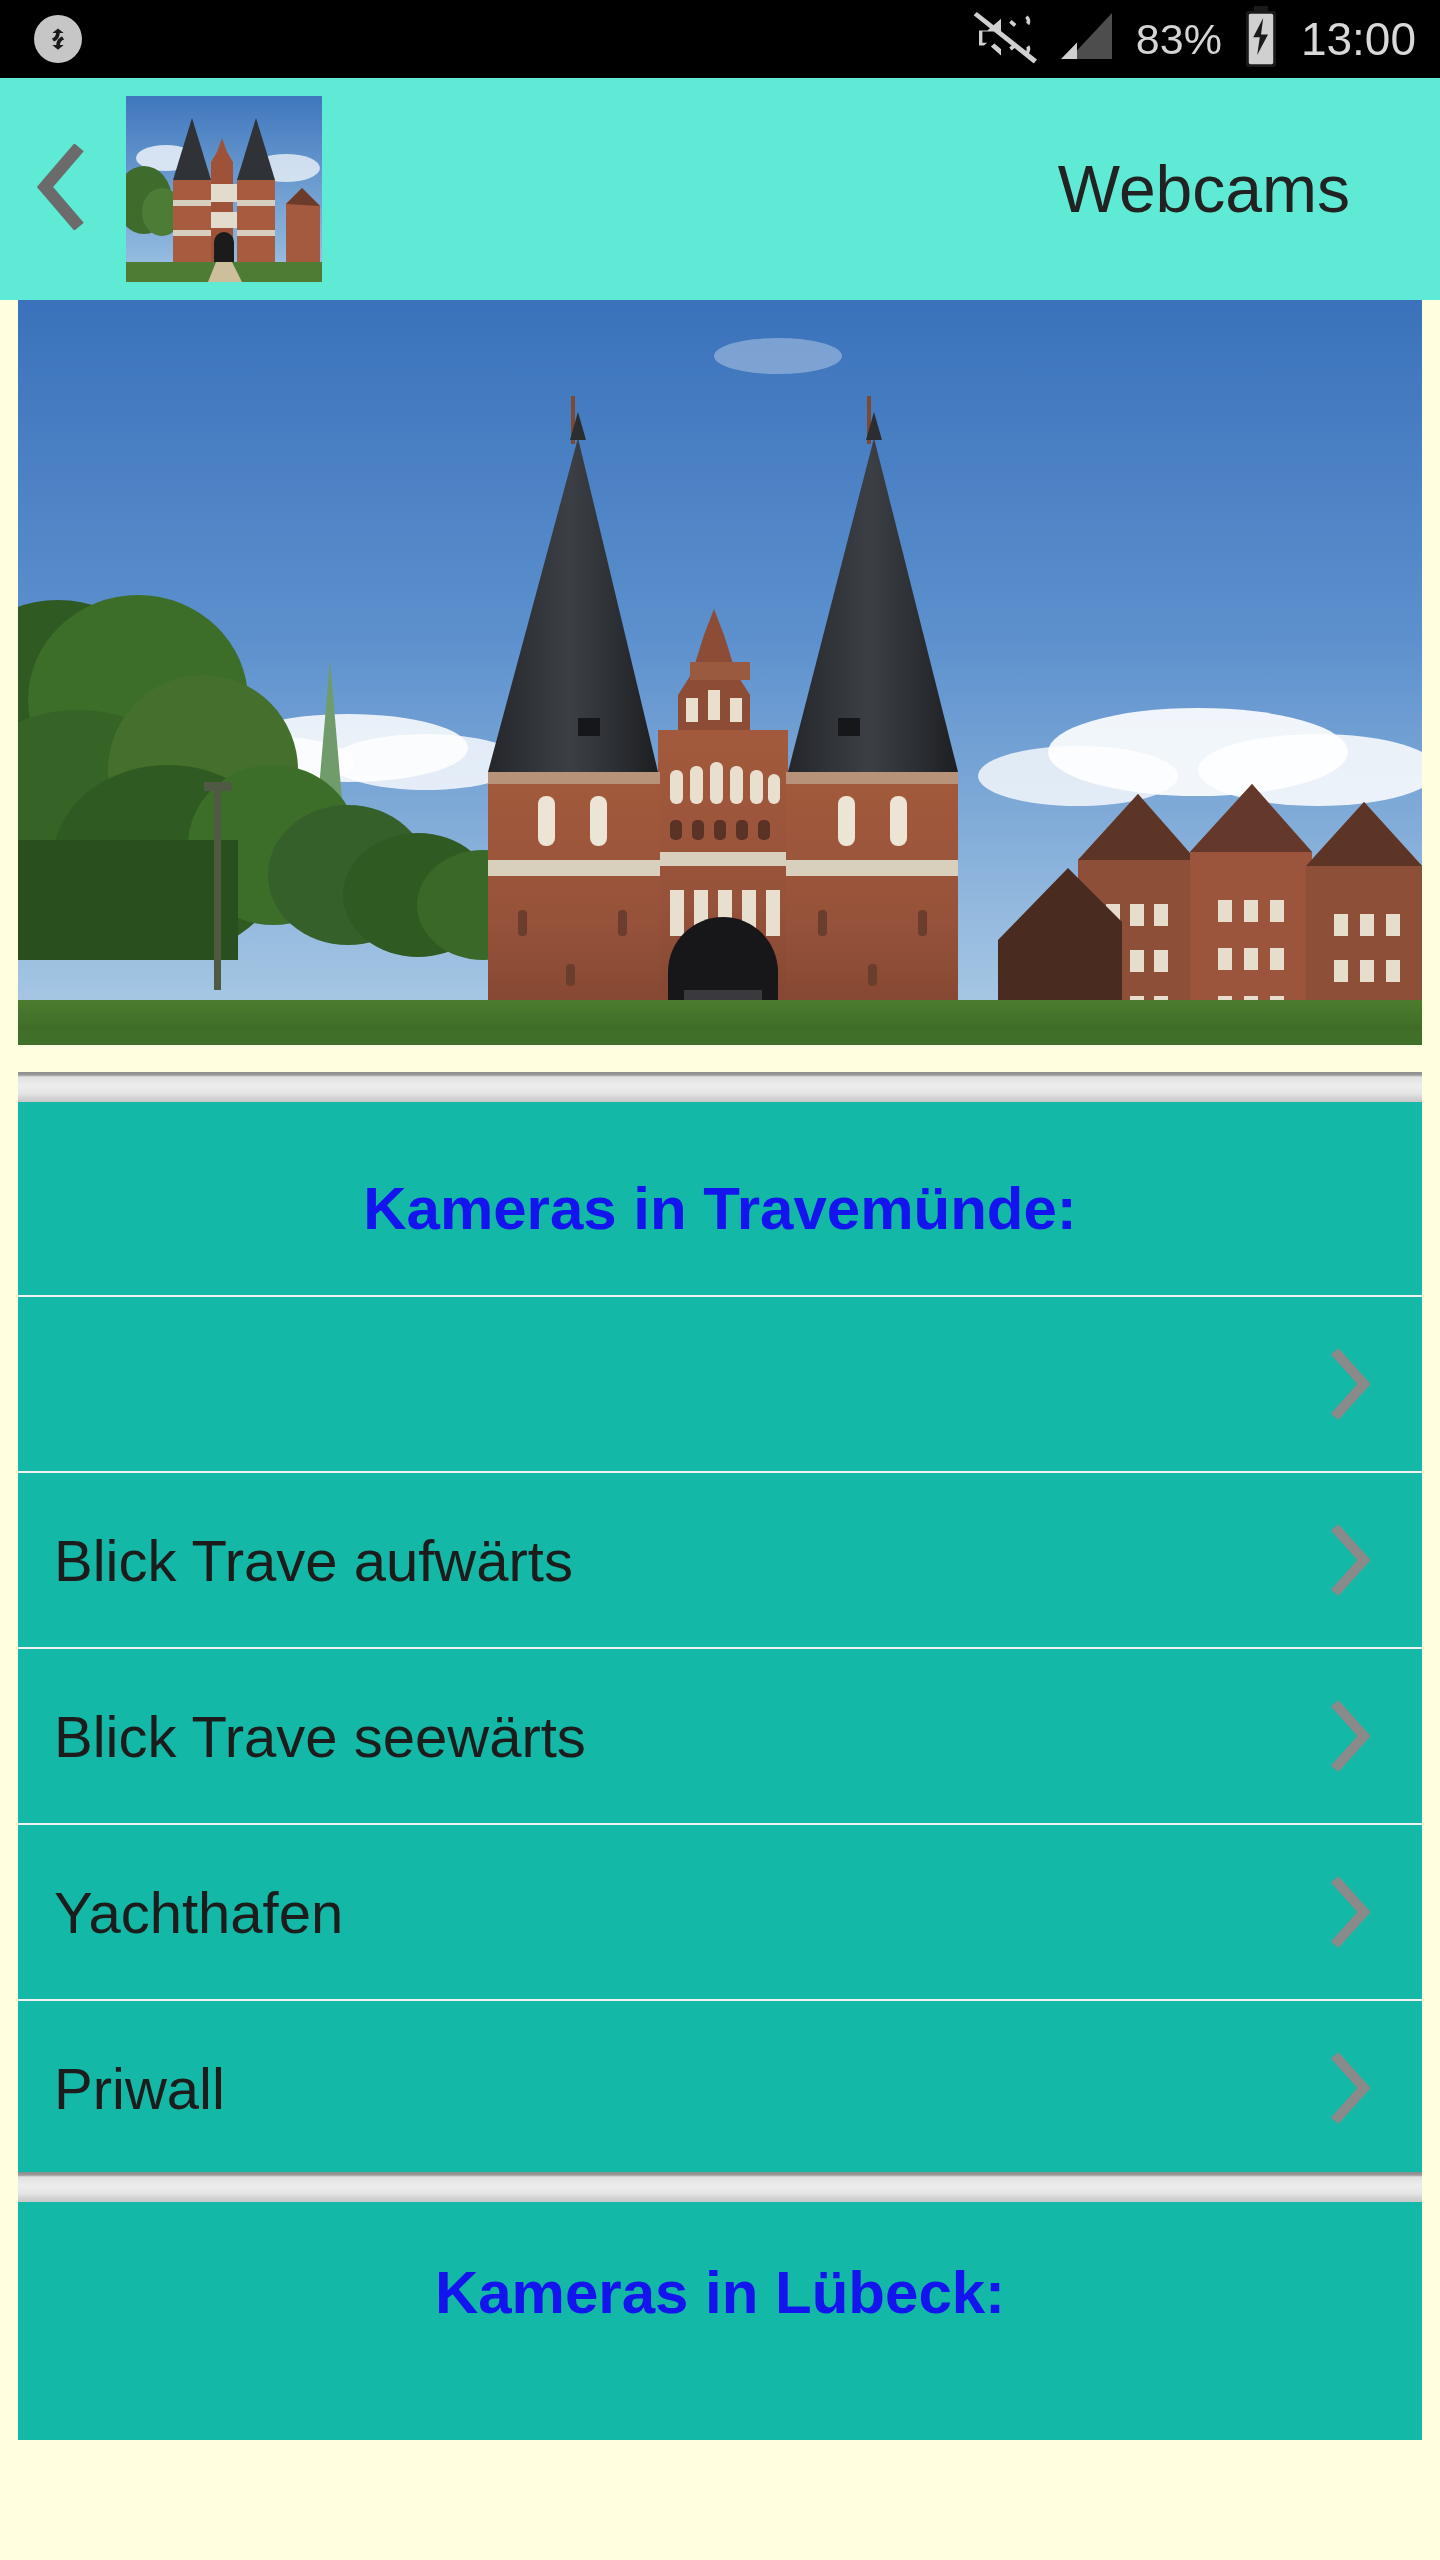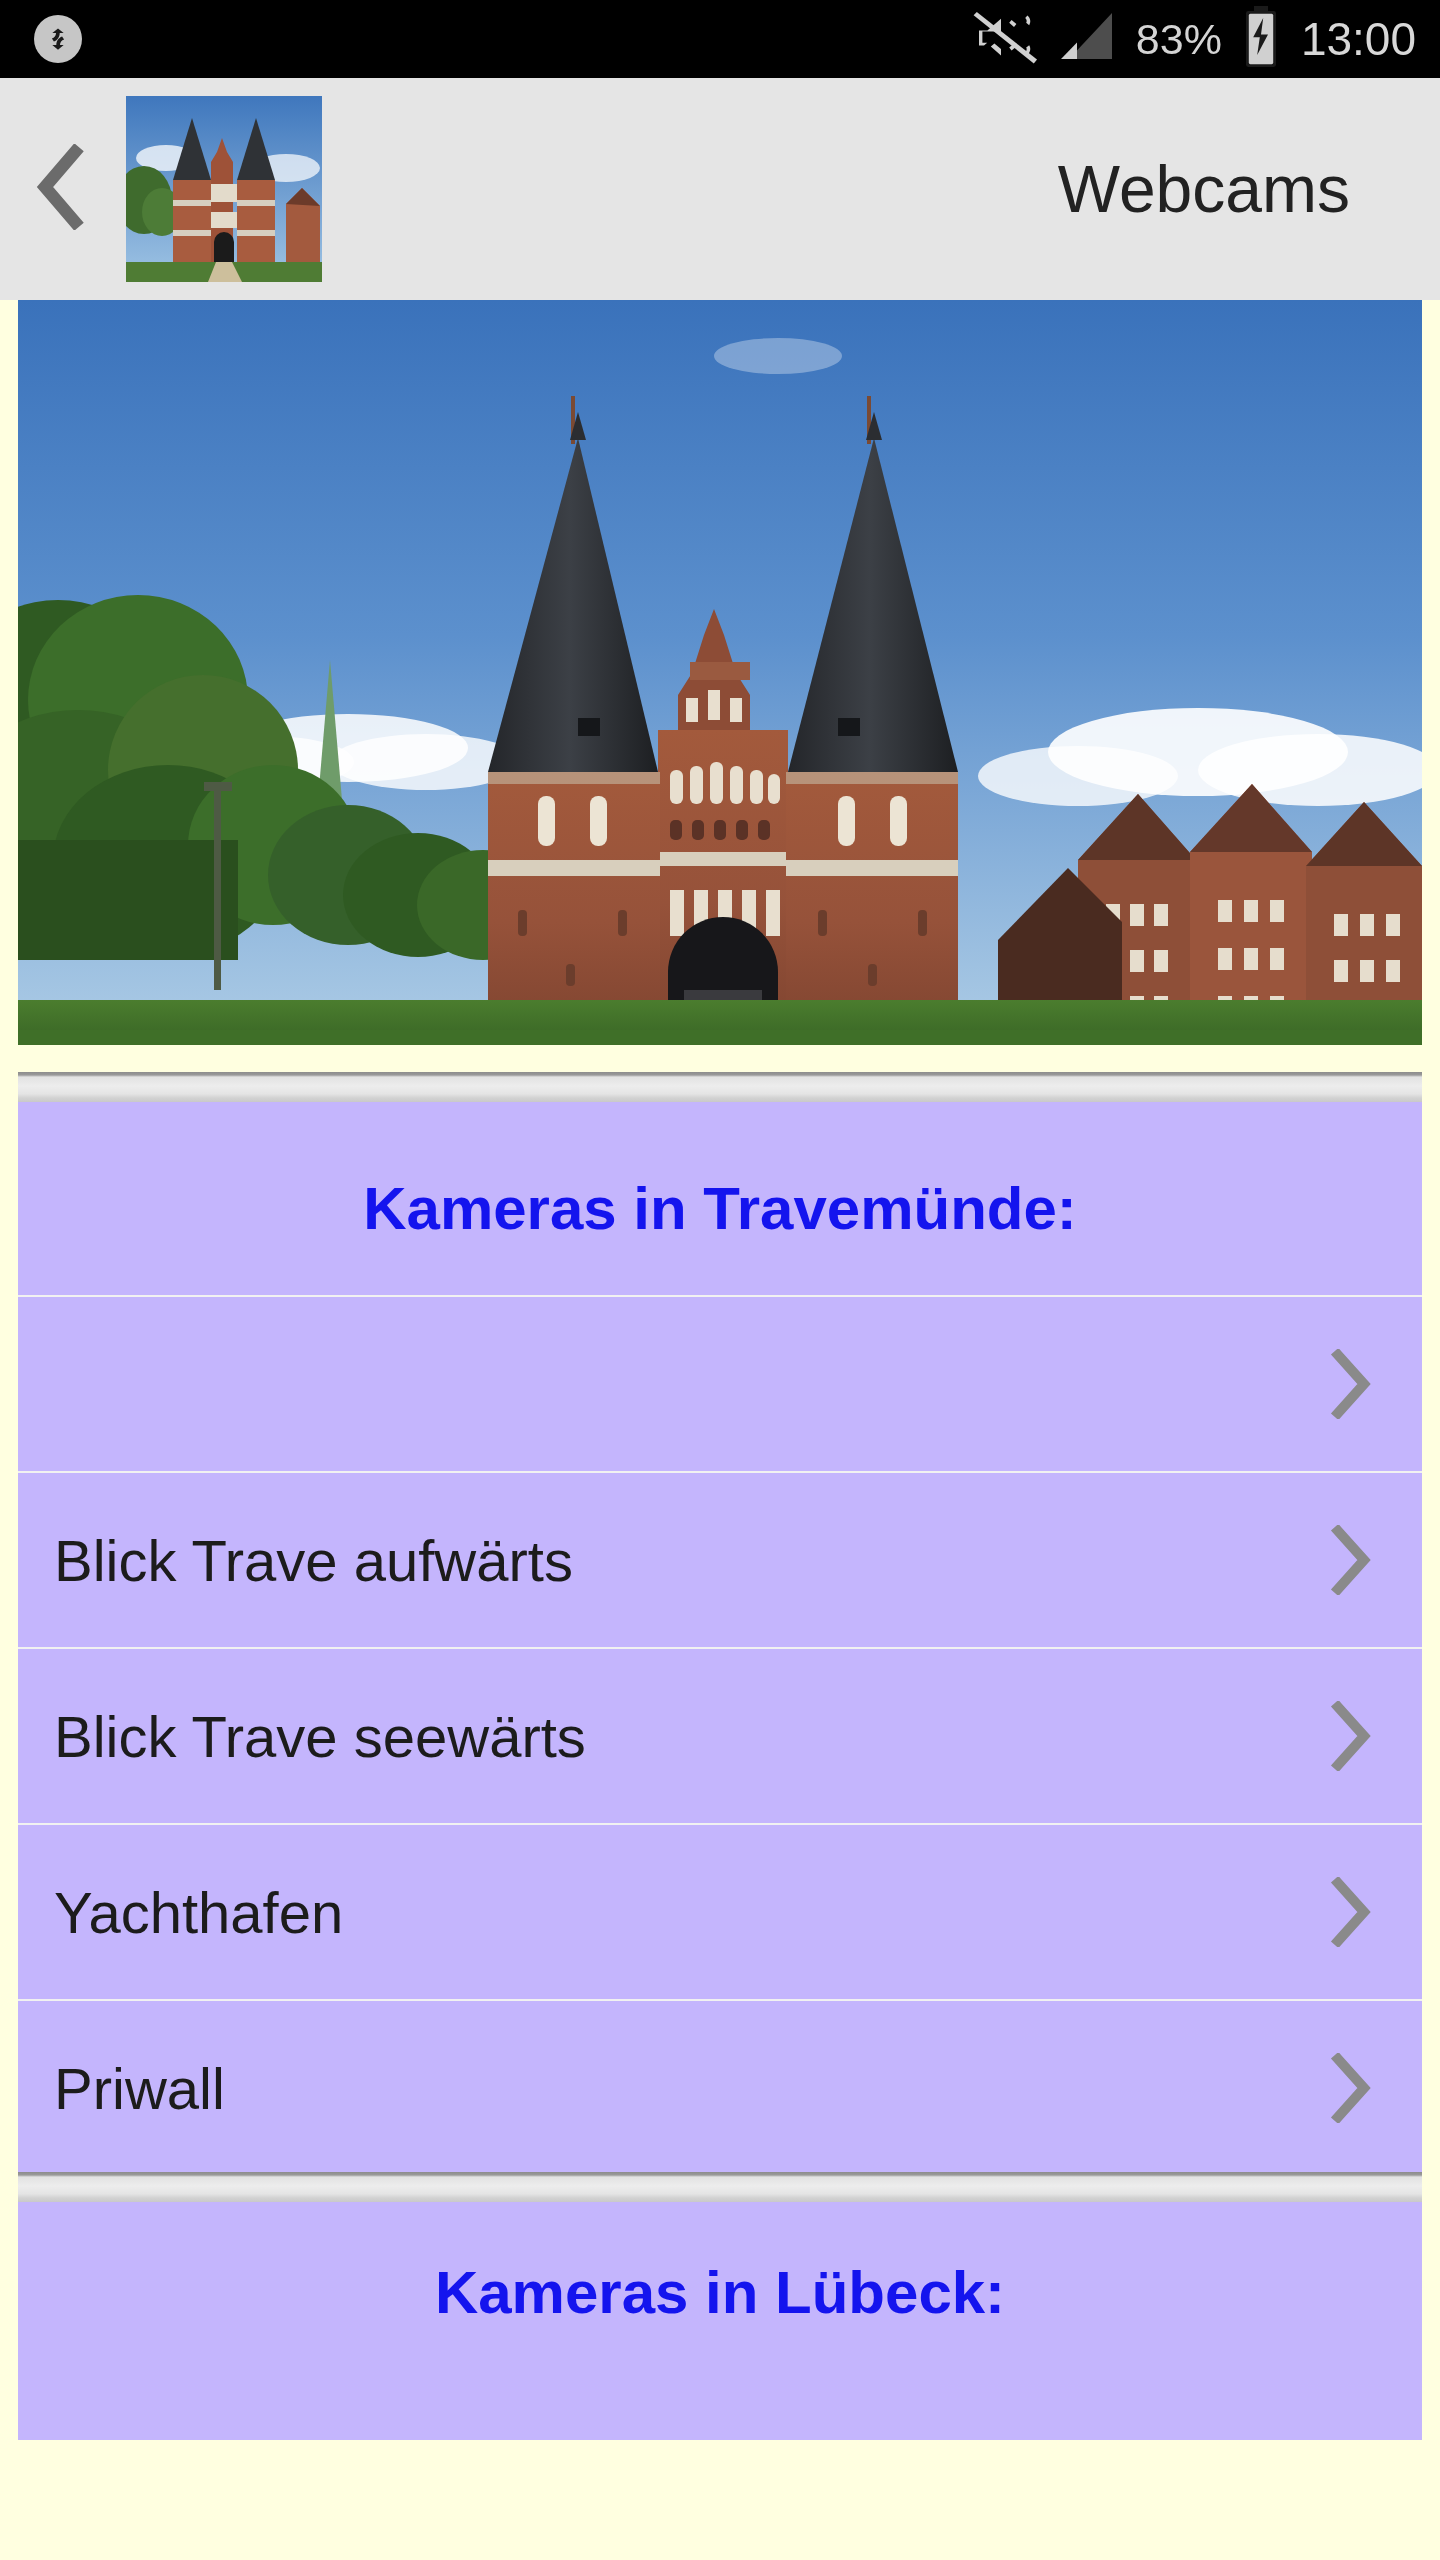--- a/index.html
+++ b/index.html
@@ -57,21 +57,21 @@
     line-height: 1;
     margin-left: 1px;
   }
 
   
   .app-header {
     position: absolute;
     top: 78px; left: 0;
     width: 1440px;
     height: 222px;
-    background: #e5e5e5;
+    background: #5eead4;
     display: flex;
     align-items: center;
   }
   .back-btn {
     width: 120px;
     height: 222px;
     display: flex;
     align-items: center;
     justify-content: center;
     cursor: pointer;
@@ -116,21 +116,21 @@
         #e4e4e4 22px, #d2d2d2 26px, #c9c9c9 30px);
   }
   #divider-1 { top: 1072px; }
   #divider-2 { top: 2172px; }
 
   
   .panel {
     position: absolute;
     left: 18px;
     width: 1404px;
-    background: #c4b5fd;
+    background: #14b8a6;
   }
   #panel-travemuende { top: 1102px; height: 1070px; }
   #panel-luebeck     { top: 2202px; height: 238px; }
 
   .section-heading {
     text-align: center;
     color: #1414EE;
     font-weight: bold;
     font-size: 60px;
     font-family: "Liberation Sans", sans-serif;

